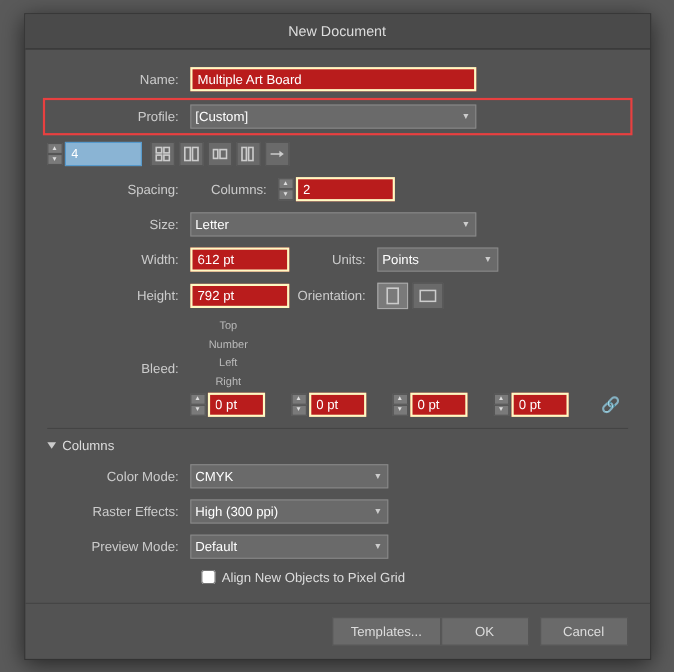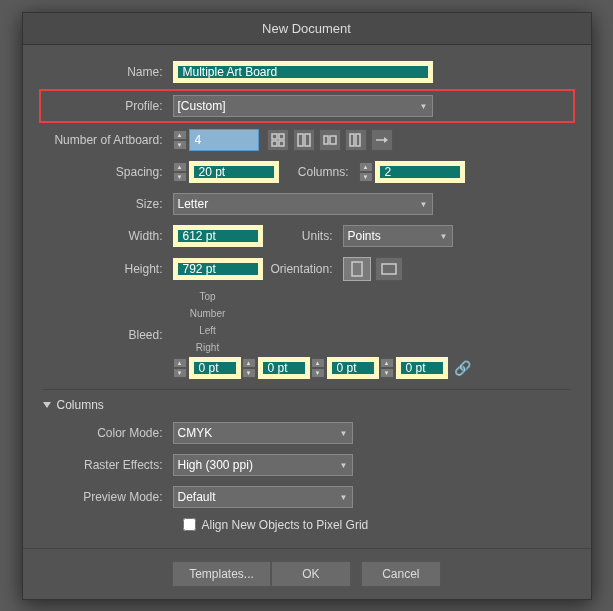--- a/index.html
+++ b/index.html
@@ -36,22 +36,22 @@
       align-items: center;
       margin-bottom: 10px;
     }
     .label {
       text-align: right;
       color: #ccc;
       min-width: 130px;
       padding-right: 10px;
     }
     .input-text {
-      background: #0f766e;
-      border: 5px solid #fef9c3;
+      background: #b91c1c;
+      border: 2px solid #fef9c3;
       color: #fff;
       padding: 3px 5px;
       font-size: 12px;
       height: 22px;
     }
     .input-wide {
       width: 260px;
     }
     .input-medium {
       width: 90px;
@@ -166,21 +166,21 @@
       align-items: center;
       margin-left: 140px;
       margin-top: 4px;
       gap: 6px;
     }
     .checkbox-row input[type="checkbox"] {
       cursor: pointer;
     }
     .footer {
       display: flex;
-      justify-content: center;
+      justify-content: flex-end;
       align-items: center;
       padding: 12px 20px;
       border-top: 1px solid #444;
     }
     .btn {
       background: #6a6a6a;
       border: 1px solid #555;
       color: #ddd;
       padding: 5px 16px;
       font-size: 12px;
@@ -237,21 +237,20 @@
     <div class="form-row profile-row">
       <span class="label">Profile:</span>
       <div class="select-wrapper" style="width:260px;">
         <select class="select-input" style="width:260px;">
           <option>[Custom]</option>
         </select>
       </div>
     </div>
 
     <div class="form-row">
-      <span class="label">Number of Artboard:</span>
       <div class="spinner-input">
         <div class="spin-btn-group">
           <button class="spin-btn">▲</button>
           <button class="spin-btn">▼</button>
         </div>
         <input type="text" class="input-text highlight-input" style="width: 70px;" value="4">
       </div>
       <div class="artboard-icons">
         <button class="icon-btn" title="Grid by Row">
           <svg width="14" height="14" viewBox="0 0 14 14">
@@ -283,27 +282,20 @@
           <svg width="14" height="14" viewBox="0 0 14 14">
             <line x1="1" y1="7" x2="10" y2="7" stroke="#ccc" stroke-width="1.5"></line>
             <polygon points="9,4 13,7 9,10" fill="#ccc"></polygon>
           </svg>
         </button>
       </div>
     </div>
 
     <div class="form-row">
       <span class="label">Spacing:</span>
-      <div class="spinner-input">
-        <div class="spin-btn-group">
-          <button class="spin-btn">▲</button>
-          <button class="spin-btn">▼</button>
-        </div>
-        <input type="text" class="input-text input-medium" value="20 pt" style="">
-      </div>
       <span class="label" style="min-width:80px; text-align:right;">Columns:</span>
       <div class="spinner-input">
         <div class="spin-btn-group">
           <button class="spin-btn">▲</button>
           <button class="spin-btn">▼</button>
         </div>
         <input type="text" class="input-text" style="width: 90px;" value="2">
       </div>
     </div>
 
@@ -347,21 +339,21 @@
 
     <div class="bleed-section">
       <span class="label">Bleed:</span>
       <div style="display:flex; flex-direction:column; gap:4px;">
         <div style="display:flex; gap:6px;flex-direction:column;">
           <span style="width:70px; text-align:center; font-size:10px; color:#bbb;">Top</span>
           <span style="width:70px; text-align:center; font-size:10px; color:#bbb;">Number</span>
           <span style="width:70px; text-align:center; font-size:10px; color:#bbb;">Left</span>
           <span style="width:70px; text-align:center; font-size:10px; color:#bbb;">Right</span>
         </div>
-        <div style="display:flex; gap:1px; align-items:center;">
+        <div style="display:flex; gap:24px; align-items:center;">
           <div class="spinner-input">
             <div class="spin-btn-group">
                 <button class="spin-btn">▲</button>
                 <button class="spin-btn">▼</button>
               </div>
             <input type="text" class="input-text" style="width: 52px;" value="0 pt">
           </div>
           <div class="spinner-input">
             <div class="spin-btn-group">
                 <button class="spin-btn">▲</button>

